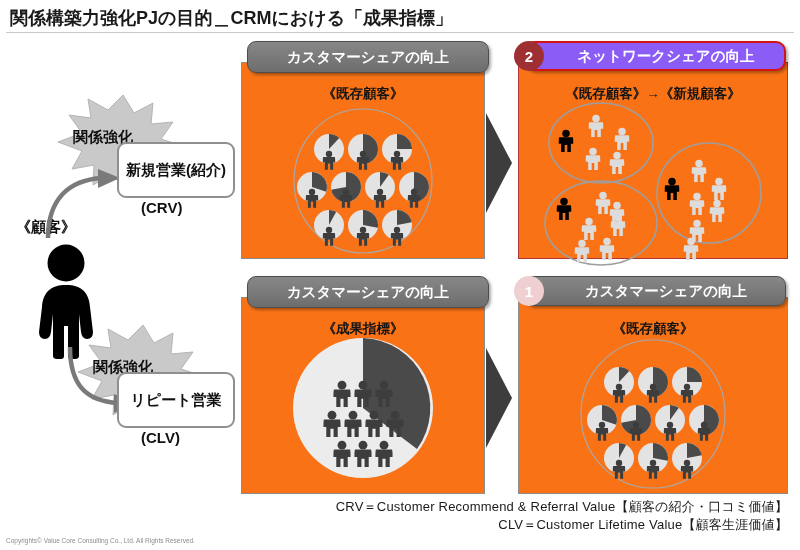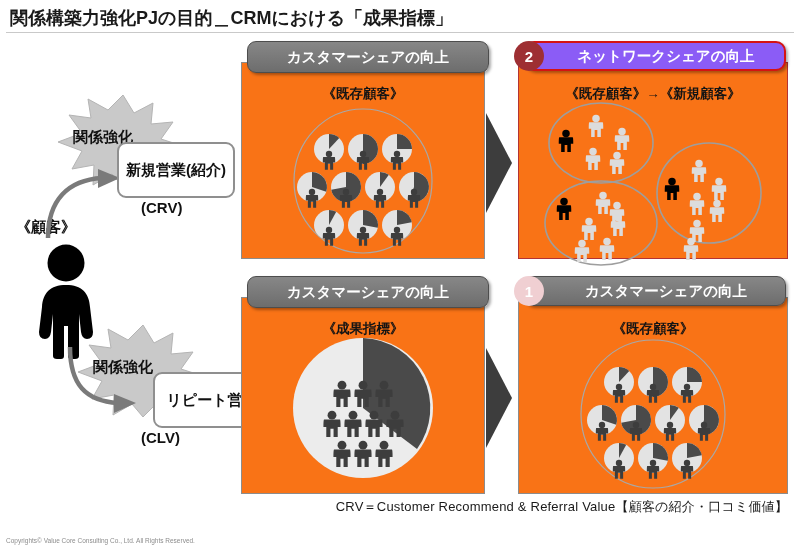--- a/index.html
+++ b/index.html
@@ -80,21 +80,21 @@
   }
   .burst-text.t1{left:73px;top:128px;}
   .burst-text.t2{left:93px;top:358px;}
 
   .rbox{
     position:absolute;border:2.2px solid #8f8f8f;border-radius:9px;background:#fff;
     display:flex;align-items:center;justify-content:center;
     font-size:15px;font-weight:bold;color:#111;line-height:1.2;
   }
   .rbox.r1{left:117px;top:142px;width:114px;height:52px;}
-  .rbox.r2{left:117px;top:372px;width:114px;height:52px;margin-left:36px;}
+  .rbox.r2{left:117px;top:372px;width:114px;height:52px;}
   .vcode{
     position:absolute;font-size:15px;font-weight:bold;color:#111;white-space:nowrap;
   }
   .vcode.v1{left:141px;top:199px;}
   .vcode.v2{left:141px;top:429px;}
 
   .curve{position:absolute;}
   .curve.c1{left:40px;top:150px;width:100px;height:90px;}
   .curve.c2{left:62px;top:345px;width:100px;height:80px;}
 
@@ -956,15 +956,16 @@
       <polygon points="2,0 28,50 2,100" fill="#3d3d3d"></polygon>
     </svg>
   </div>
   <div class="big-arrow a2">
     <svg viewBox="0 0 30 100" width="30" height="100">
       <polygon points="2,0 28,50 2,100" fill="#3d3d3d"></polygon>
     </svg>
   </div>
 
   <div class="footnote f1">CRV＝Customer Recommend &amp; Referral Value【顧客の紹介・口コミ価値】</div>
+  <div class="footnote f2">CLV＝Customer Lifetime Value【顧客生涯価値】</div>
   <div class="copyright">Copyrights© Value Core Consulting Co., Ltd.  All Rights Reserved.</div>
 
 </div>
 
 </body></html>

